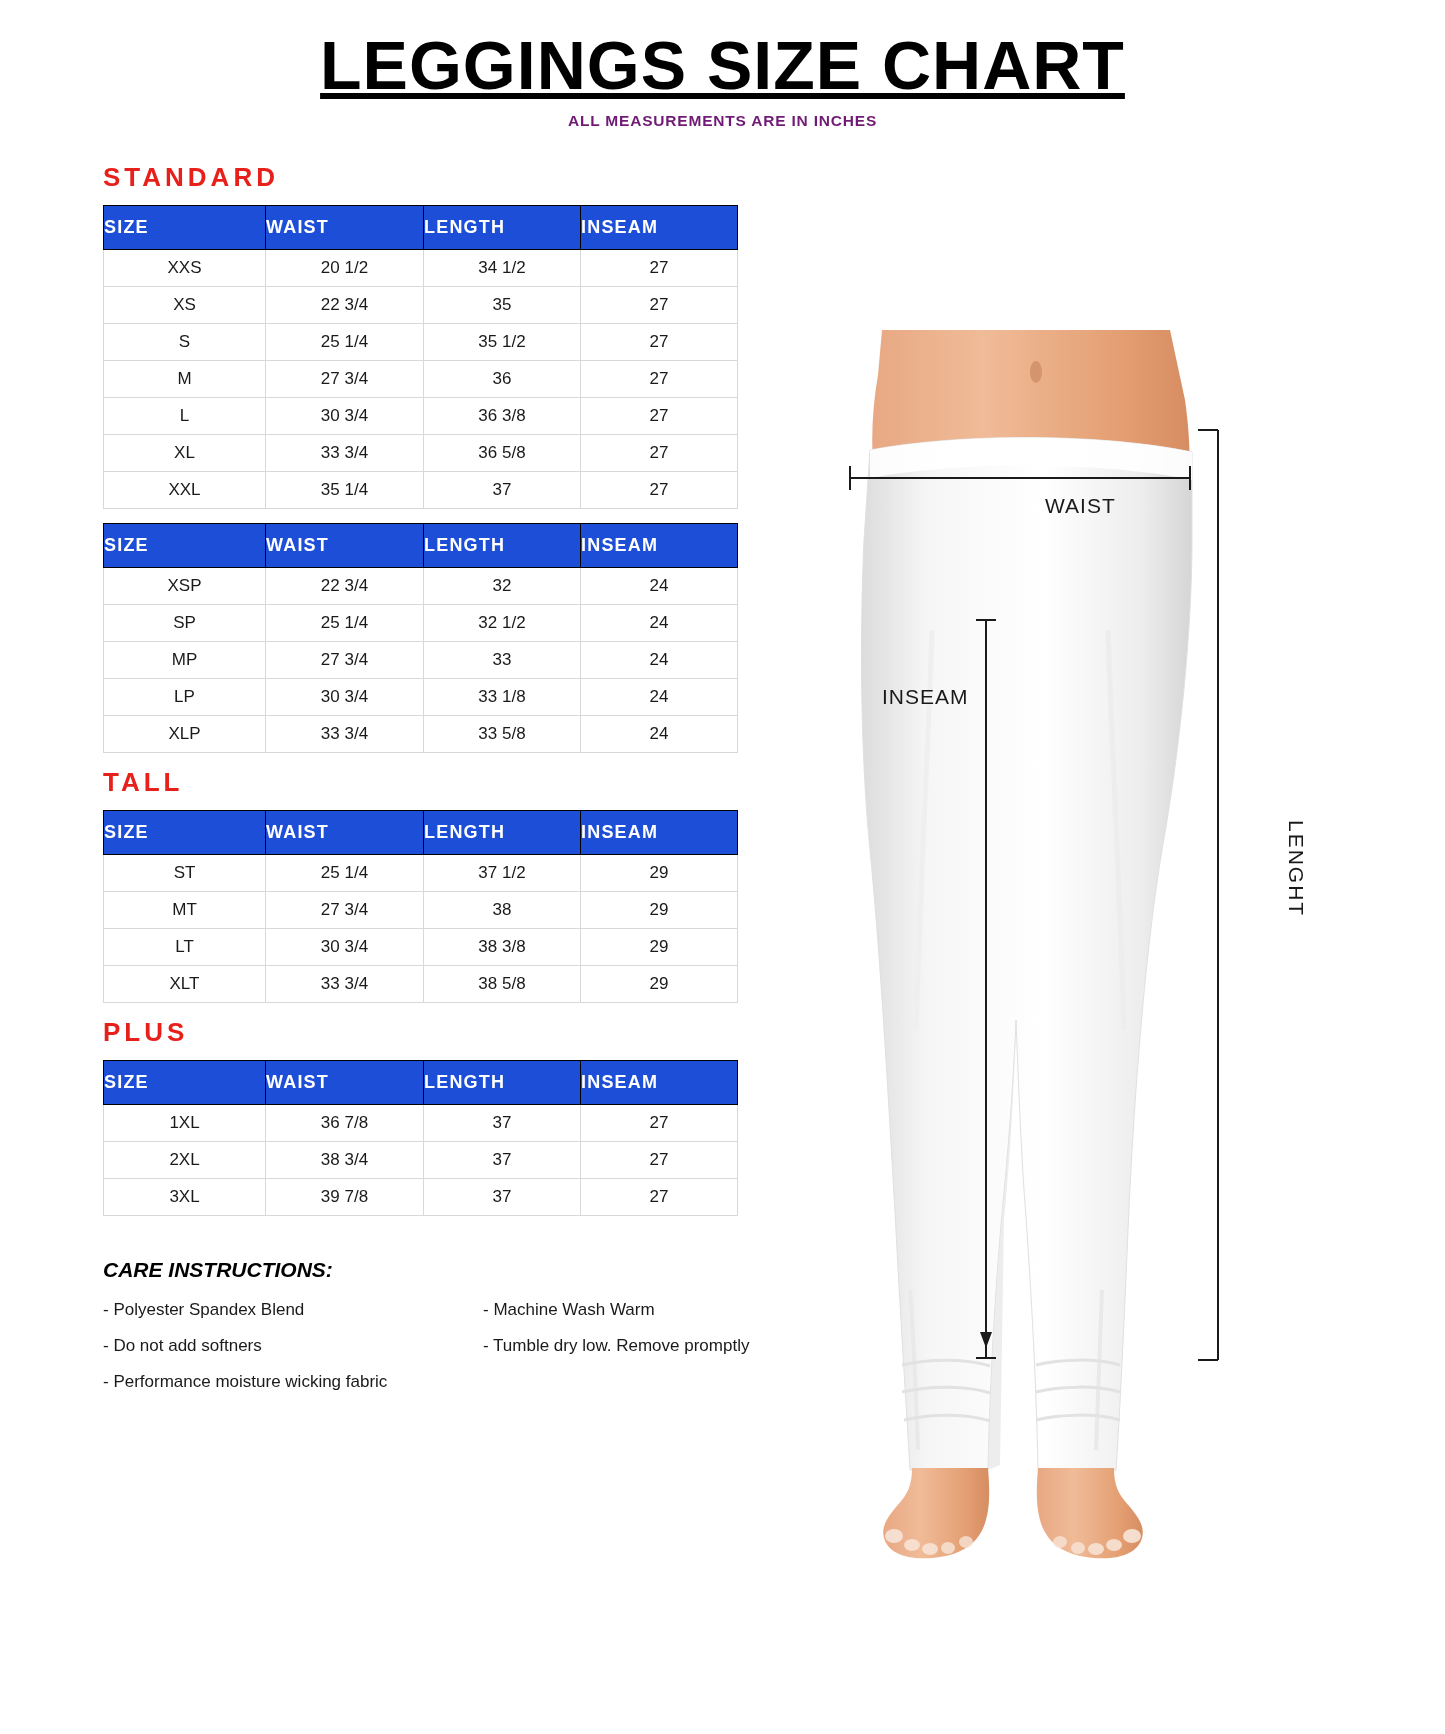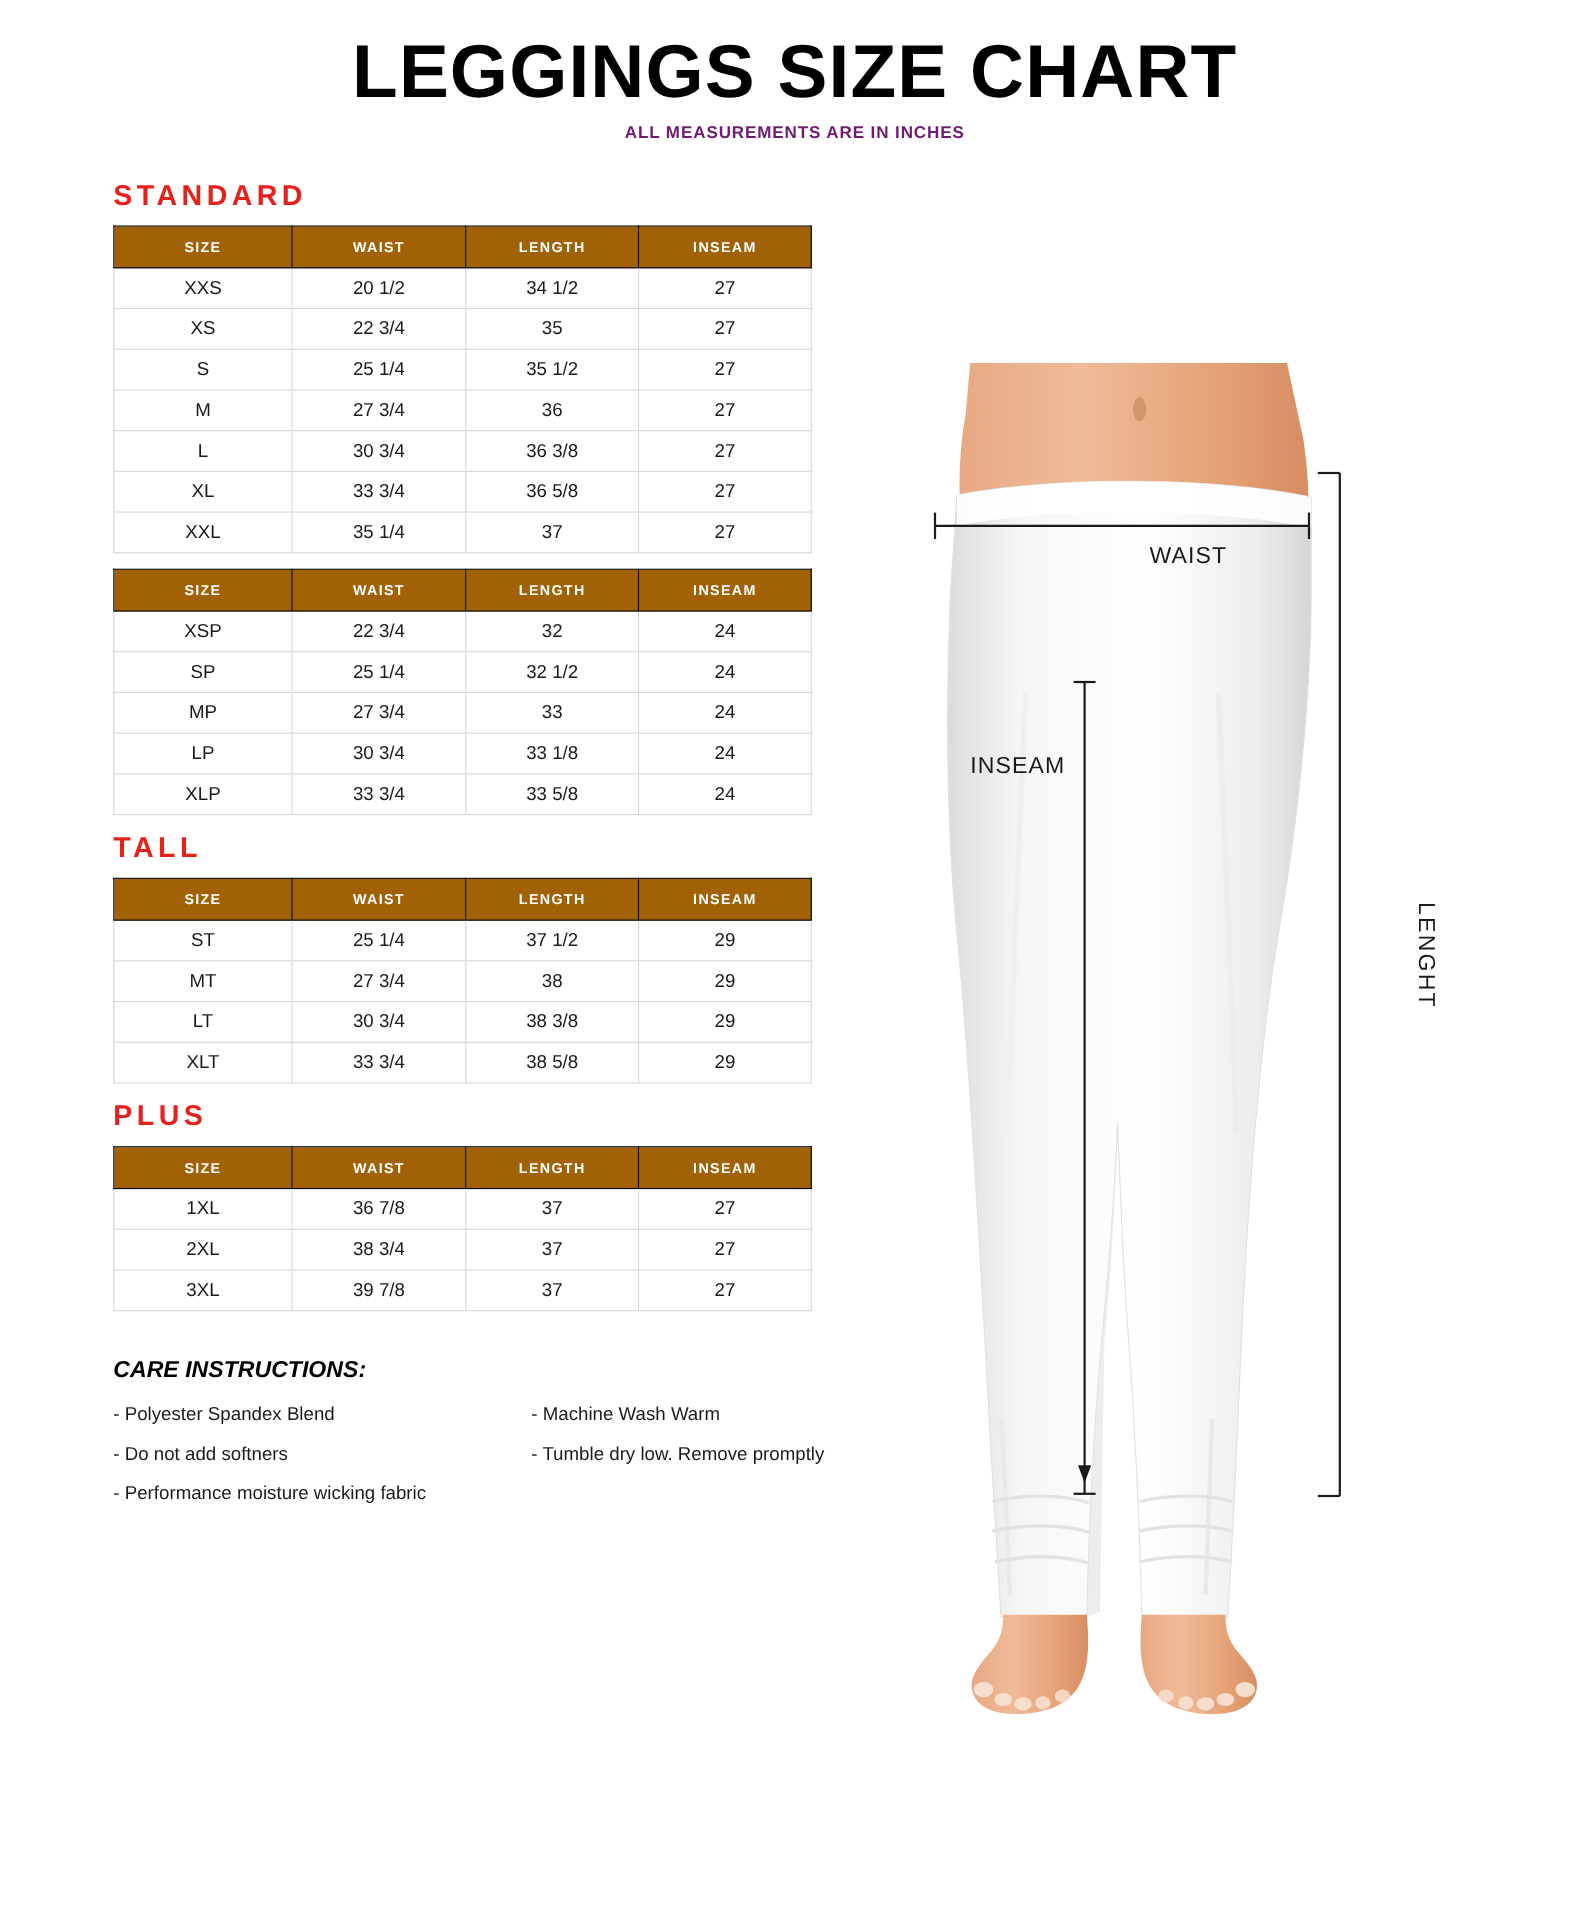--- a/index.html
+++ b/index.html
@@ -21,20 +21,21 @@
     padding-top: 26px;
     text-align: center;
   }
   .main-title {
     font-size: 68px;
     font-weight: bold;
     letter-spacing: 1px;
     color: #000000;
     margin: 0;
     line-height: 1.15;
+    text-decoration: underline;
   }
   .subtitle {
     font-size: 15.5px;
     font-weight: bold;
     letter-spacing: 0.8px;
     color: #701a75;
     margin: 8px 0 0 0;
   }
 
   
@@ -61,27 +62,27 @@
     color: #e8201b;
     letter-spacing: 4px;
     margin: 0 0 12px 0;
   }
   table.size-table {
     border-collapse: collapse;
     width: 634px;
     table-layout: fixed;
   }
   table.size-table th {
-    background: #a16207;
+    background: #1d4ed8;
     color: #ffffff;
-    font-size: 13px;
+    font-size: 18px;
     font-weight: bold;
     letter-spacing: 1.2px;
     padding: 11px 0;
-    text-align: center;
+    text-align: left;
     border: 1px solid #000000;
   }
   table.size-table td {
     font-size: 17px;
     color: #1a1a1a;
     padding: 8px 0;
     text-align: center;
     border: 1px solid #d8d8d8;
     background: #ffffff;
   }

